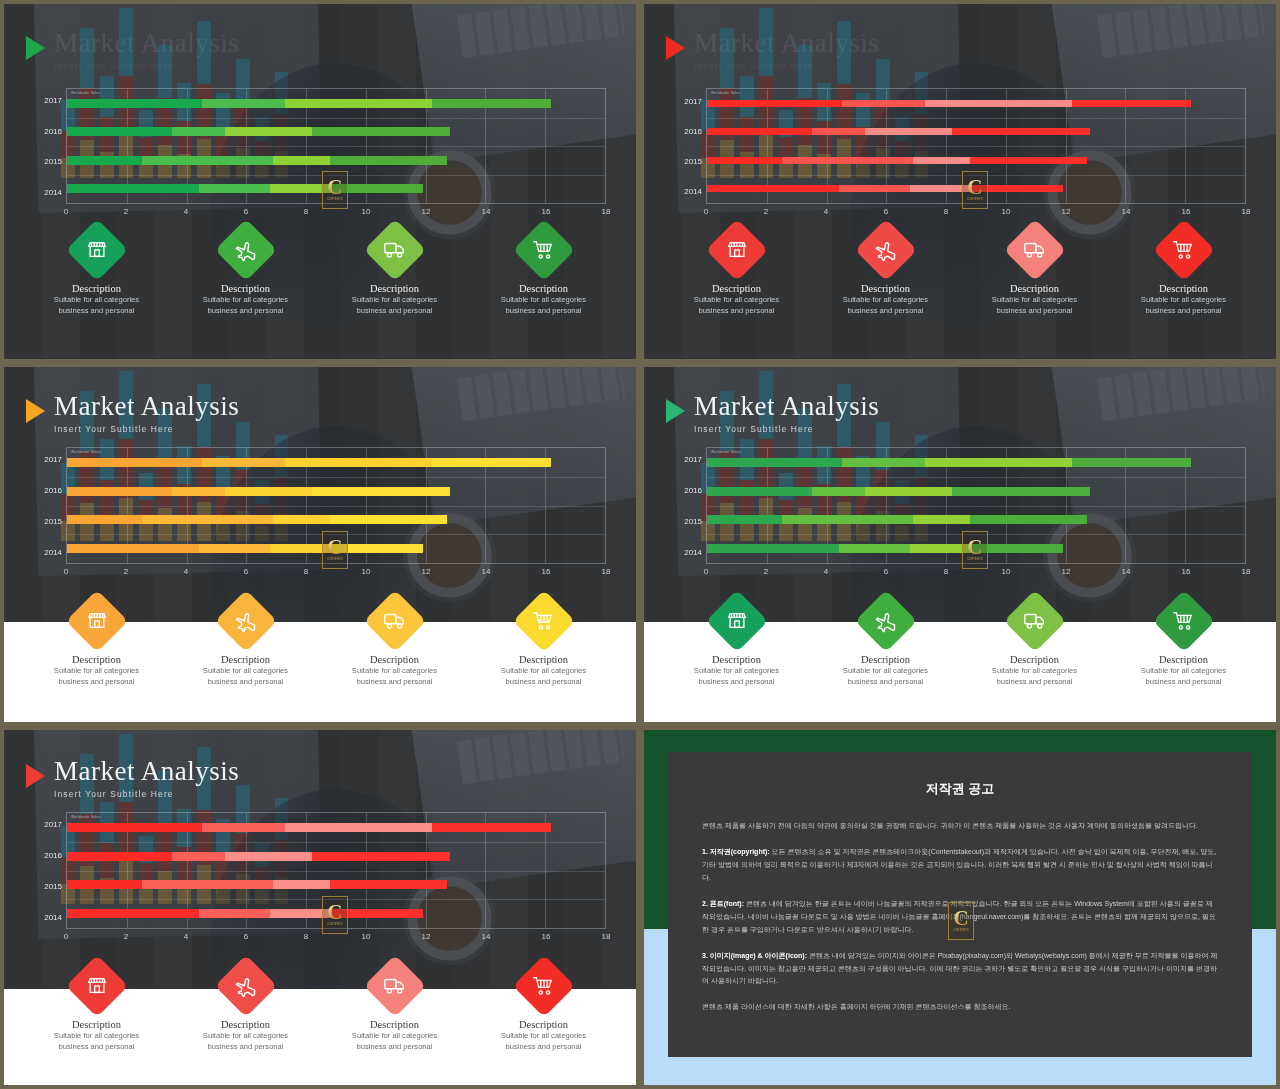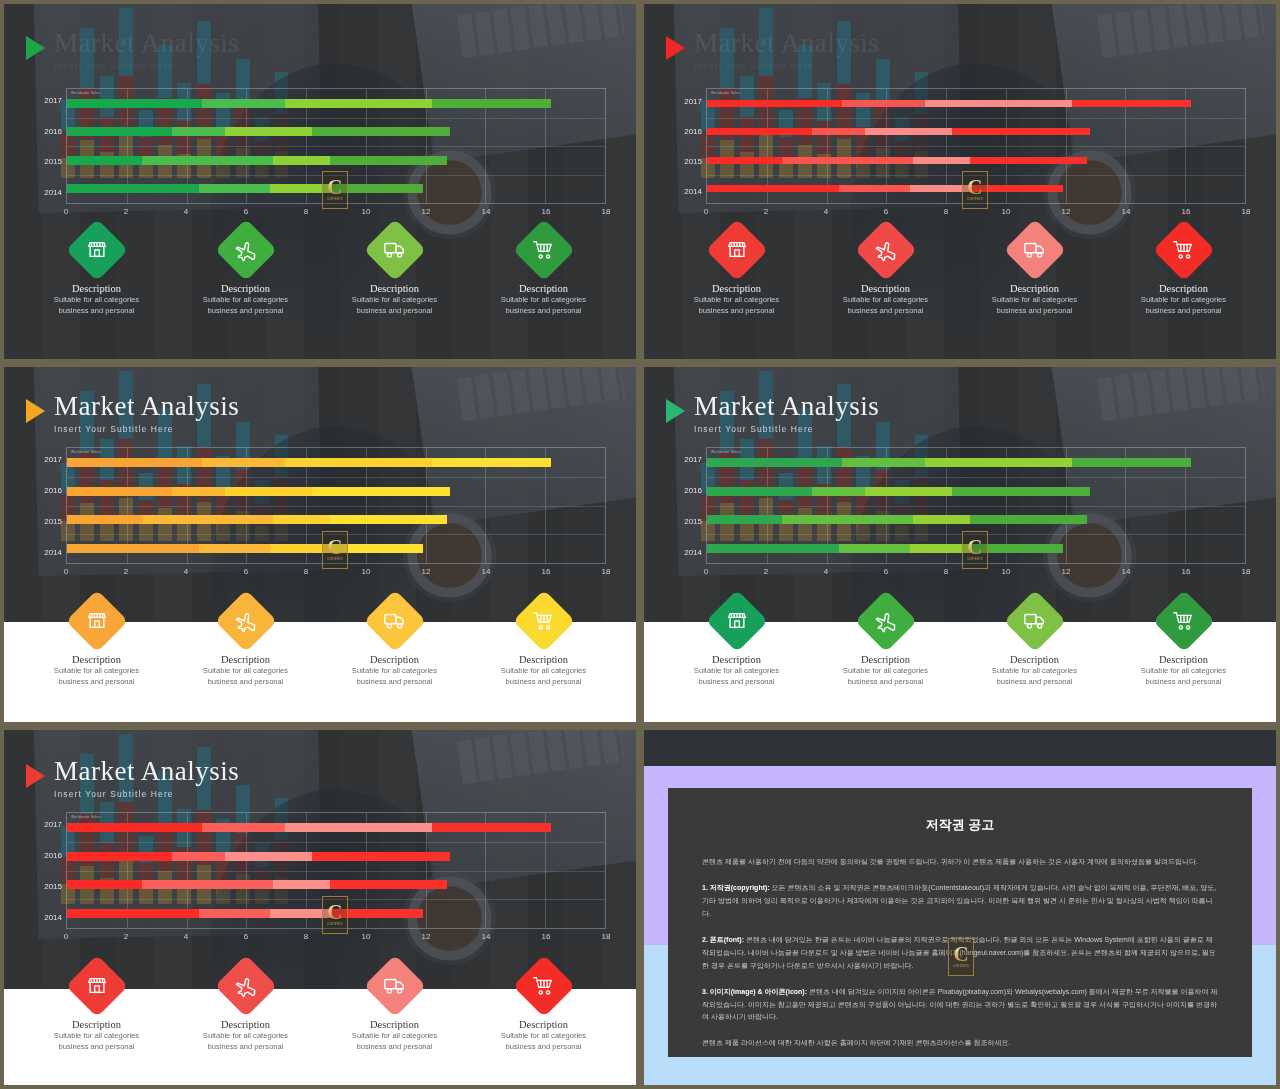--- a/index.html
+++ b/index.html
@@ -61,21 +61,21 @@
   .cards{position:absolute;left:0;right:0;display:flex;}
   .card{flex:1;display:flex;flex-direction:column;align-items:center;}
   .dia{width:44px;height:44px;border-radius:7px;transform:rotate(45deg);display:flex;align-items:center;justify-content:center;}
   .dia svg{transform:rotate(-45deg);display:block;}
   .chead{font-family:"Liberation Serif",serif;font-size:10.5px;margin-top:11px;}
   .cl1,.cl2{font-size:7.6px;line-height:1.45;}
   .onphoto .chead{color:#f0f0f0;} .onphoto .cl1,.onphoto .cl2{color:#c7cbce;}
   .onwhite .chead{color:#3a3a3a;} .onwhite .cl1,.onwhite .cl2{color:#6d6d6d;}
 
   
-  .cp{position:absolute;inset:0;background:#c4b5fd;margin-top:36px;}
+  .cp{position:absolute;inset:0;background:#14532d;}
   .cp .lower{position:absolute;left:0;right:0;bottom:0;height:44%;background:#b9dcf8;}
   .cp .panel{position:absolute;left:24px;right:24px;top:22px;bottom:28px;background:#3a3a3a;padding:16px 34px;box-sizing:border-box;overflow:hidden;}
   .cp h2{margin:12px 0 22px;text-align:center;color:#fff;font-size:13px;font-weight:700;}
   .cp p{color:#cfcfcf;font-size:7px;line-height:1.85;margin:0 0 13px;}
   .cp p b{color:#fff;}
 </style>
 </head>
 <body>
 
 <div class="grid">

